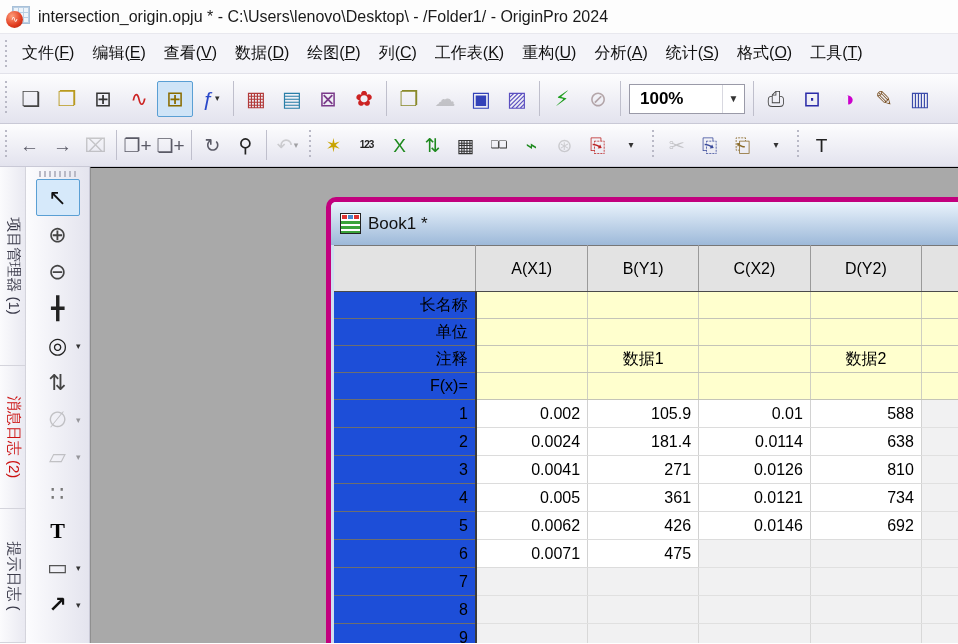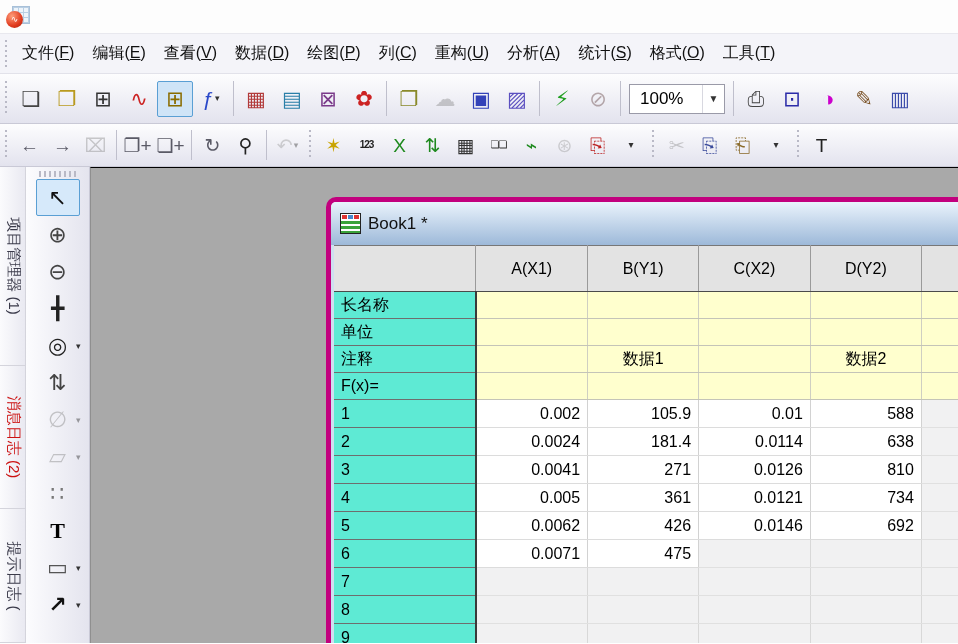--- a/index.html
+++ b/index.html
@@ -34,21 +34,21 @@
   .tb1 { height:50px; } .tb2 { height:43px; }
   .tbtn { width:36px; height:36px; display:flex; align-items:center; justify-content:center;
     font-size:21px; line-height:1; position:relative; flex:none; border:1px solid transparent; }
   .tb2 .tbtn { width:33px; height:32px; font-size:19px; }
   .tbtn.sel { border:1px solid #5a9fd4; background:#cfe4f7; border-radius:2px; }
   .tbtn.gray { opacity:.42; filter:grayscale(.8); }
   .tbtn .dd { font-size:9px; color:#333; margin-left:1px; }
   .tbtn .small { font-size:10px; font-weight:bold; letter-spacing:-1px; }
   .tsep { width:1px; height:70%; background:#bfbfcc; margin:0 4px; flex:none; }
   .zoombox { display:flex; align-items:center; border:1px solid #9a9aa8; background:#fff;
-    height:30px; width:96px; margin:0 4px; font-size:17px; }
+    height:30px; width:116px; margin:0 4px; font-size:17px;font-weight:bold; }
   .zoombox .zval { flex:1; padding-left:10px; }
   .zoombox .zdd { width:22px; height:100%; display:flex; align-items:center; justify-content:center;
     font-size:10px; color:#333; border-left:1px solid #d8d8e0; }
 
   
   .main { display:flex; height:476px; }
   .tabstrip { width:26px; background:#f2f2f6; border-right:1px solid #d4d4dc;
     display:flex; flex-direction:column; }
   .vtab { position:relative; overflow:hidden; border-bottom:1px solid #d4d4dc;
     background:linear-gradient(90deg,#fbfbfd,#e9e9f1); font-size:15px; }
@@ -83,49 +83,51 @@
       repeating-linear-gradient(90deg,#fff 0 1px, transparent 1px 7px); }
   .wbicon::before { content:""; position:absolute; left:1px; top:1px; width:17px; height:4px;
     background:linear-gradient(90deg,#d33 0 5px,#fff 5px 6px,#48c 6px 11px,#fff 11px 12px,#d33 12px 17px); }
 
   table.ws { border-collapse:collapse; table-layout:fixed; margin-left:3px;
     background:#fff; font-size:16px; color:#000; }
   .ws col.c-rh { width:152px; } .ws col.c-d { width:118px; } .ws col.c-x { width:110px; }
   .ws th, .ws td { overflow:hidden; white-space:nowrap; padding:0 7px; height:27px; }
   .ws tr.colhead th { height:46px; background:#e3e3e3; font-weight:normal; text-align:center;
     border-right:1px solid #9a9a9a; border-bottom:1px solid #4a4a4a; border-top:1px solid #777; }
-  .ws td.rh { background:#5eead4; text-align:left;
+  .ws td.rh { background:#1d4ed8; text-align:right;
     border-right:2px solid #3a3a3a; border-bottom:1px solid #6e6e6e; }
   .ws td.yl { background:#ffffce; border-right:1px solid #cfcfc2; border-bottom:1px solid #c4c4b8;
     text-align:center; }
   .ws td.num { background:#fff; text-align:right;
     border-right:1px solid #d2d2d2; border-bottom:1px solid #dcdcdc; }
   .ws td.emp { background:#f1f1f2; border-right:1px solid #d8d8d8; border-bottom:1px solid #e0e0e0; }
   .ws tr.dr { height:28px; }
   .ws tr.dr td { height:28px; }
 </style>
 </head>
 <body>
 
 <div class="titlebar">
   <div class="appicon">
     <div class="grid"></div>
       <div class="ball">∿</div>
   </div>
+  <span>intersection_origin.opju * - C:\Users\lenovo\Desktop\ - /Folder1/ - OriginPro 2024</span>
 </div>
 
 <div class="menubar">
   <span class="grip"></span>
   <span id="menu-items" style="display: flex; align-items: center;">
       <span class="menu-item"><span>文件</span>(<u>F</u>)</span>
       <span class="menu-item"><span>编辑</span>(<u>E</u>)</span>
       <span class="menu-item"><span>查看</span>(<u>V</u>)</span>
       <span class="menu-item"><span>数据</span>(<u>D</u>)</span>
       <span class="menu-item"><span>绘图</span>(<u>P</u>)</span>
       <span class="menu-item"><span>列</span>(<u>C</u>)</span>
+      <span class="menu-item"><span>工作表</span>(<u>K</u>)</span>
       <span class="menu-item"><span>重构</span>(<u>U</u>)</span>
       <span class="menu-item"><span>分析</span>(<u>A</u>)</span>
       <span class="menu-item"><span>统计</span>(<u>S</u>)</span>
       <span class="menu-item"><span>格式</span>(<u>O</u>)</span>
       <span class="menu-item"><span>工具</span>(<u>T</u>)</span>
     </span>
 </div>
 
 <div class="toolbar tb1">
   <span class="grip"></span>

